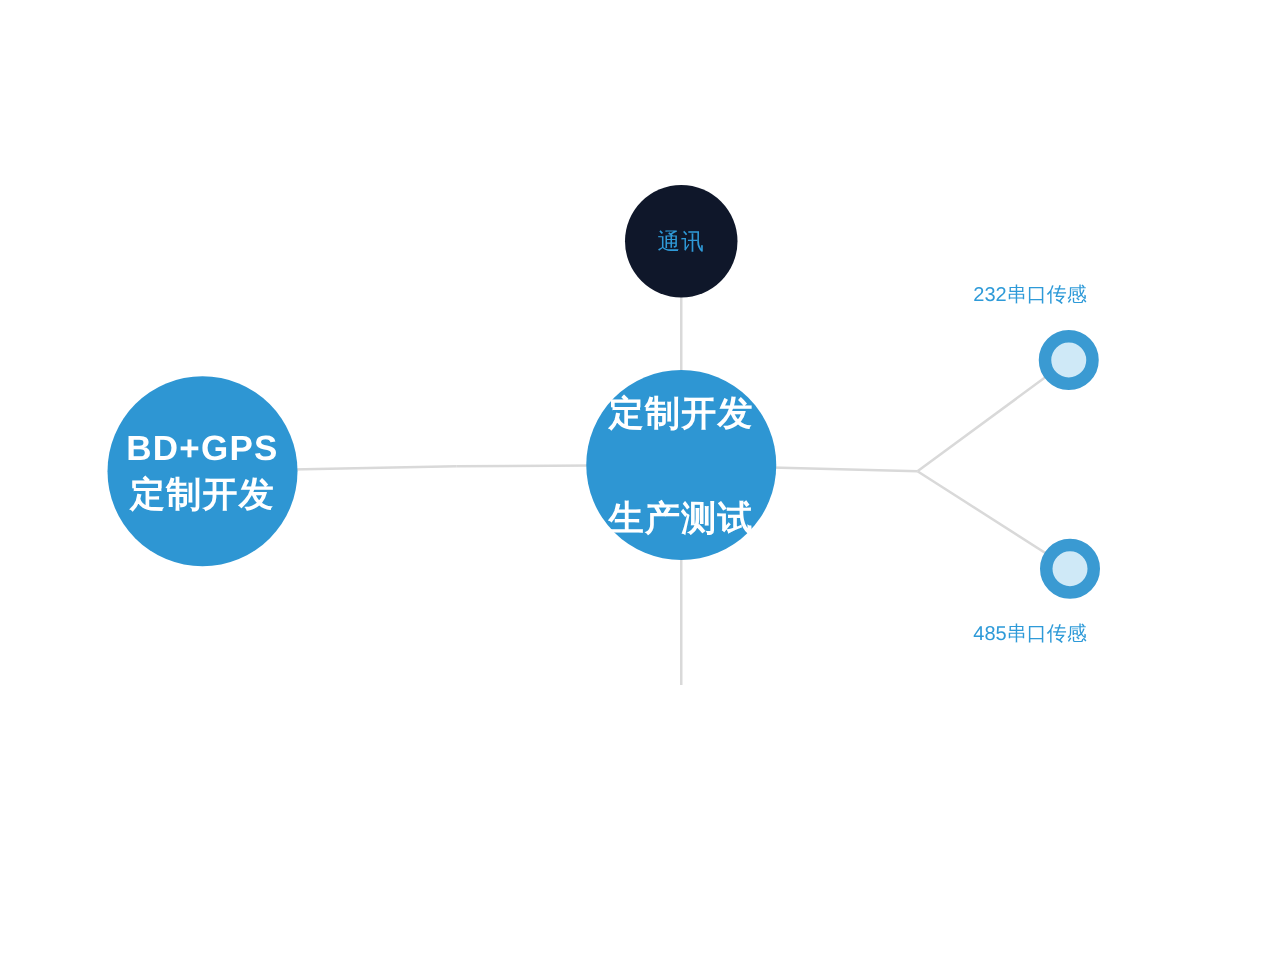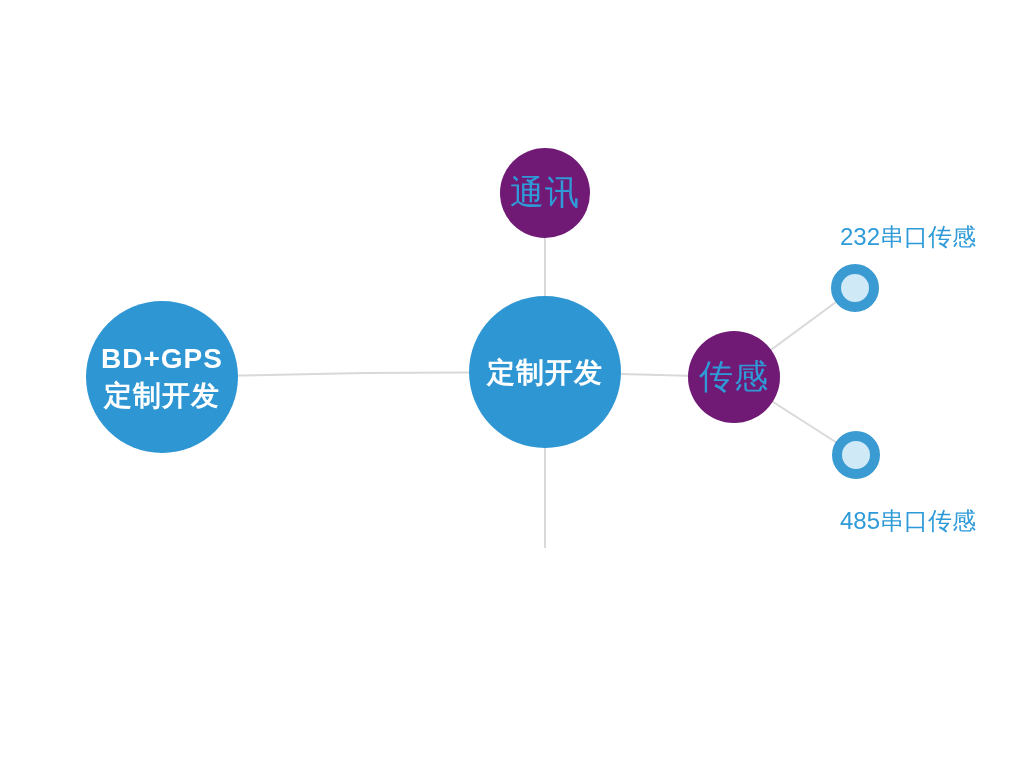--- a/index.html
+++ b/index.html
@@ -31,23 +31,23 @@
   }
   .node.dark {
     background: #2e96d3;
     color: #ffffff;
     font-size: 28px;
     font-weight: bold;
     line-height: 37px;
     letter-spacing: 1px;
   }
   .node.light {
-    background: #701a75;
+    background: #0f172a;
     color: #2f9ad8;
-    font-size: 34px;
+    font-size: 18px;
     font-weight: 500;
     letter-spacing: 1px;
   }
   .node-bdgps   { left: 86px;  top: 301px; width: 152px; height: 152px; }
   .node-chip    { left: 321px; top: 329px; width: 88px;  height: 88px; }
   .node-center  { left: 469px; top: 296px; width: 152px; height: 152px; gap: 47px; }
   .node-comm    { left: 500px; top: 148px; width: 90px;  height: 90px; }
   .node-odm     { left: 501px; top: 504px; width: 88px;  height: 88px; }
   .node-sensor  { left: 688px; top: 331px; width: 92px;  height: 92px; }
   .ring {
@@ -56,28 +56,28 @@
     box-sizing: border-box;
     border-radius: 50%;
     border: 10px solid #3a9ad2;
     background: #cfe9f7;
   }
   .ring-232 { left: 831px; top: 264px; }
   .ring-485 { left: 832px; top: 431px; }
   .endpoint-label {
     position: absolute;
     width: 200px;
-    left: 808px;
+    left: 724px;
     text-align: center;
     color: #2e9ad8;
-    font-size: 24px;
+    font-size: 16px;
     line-height: 26px;
   }
   .label-232 { top: 224px; }
-  .label-485 { top: 495px; margin-top: 13px; }
+  .label-485 { top: 495px; }
 </style>
 </head>
 <body>
 
 <div class="stage">
 
   <svg class="connectors" viewBox="0 0 1024 768" xmlns="http://www.w3.org/2000/svg">
     <line x1="162" y1="377" x2="365" y2="373"></line>
     <line x1="365" y1="373" x2="545" y2="372"></line>
     <line x1="545" y1="372" x2="545" y2="193"></line>
@@ -88,30 +88,28 @@
   </svg>
 
   <div class="node dark node-bdgps">
     <span>BD+GPS</span>
     <span>定制开发</span>
   </div>
 
 
   <div class="node dark node-center">
     <span>定制开发</span>
+    <span>生产测试</span>
   </div>
 
   <div class="node light node-comm">
     <span>通讯</span>
   </div>
 
 
-  <div class="node light node-sensor">
-    <span>传感</span>
-  </div>
 
   <div class="ring ring-232"></div>
   <div class="ring ring-485"></div>
 
   <div class="endpoint-label label-232">232串口传感</div>
 
   <div class="endpoint-label label-485">485串口传感</div>
 
 </div>
 

